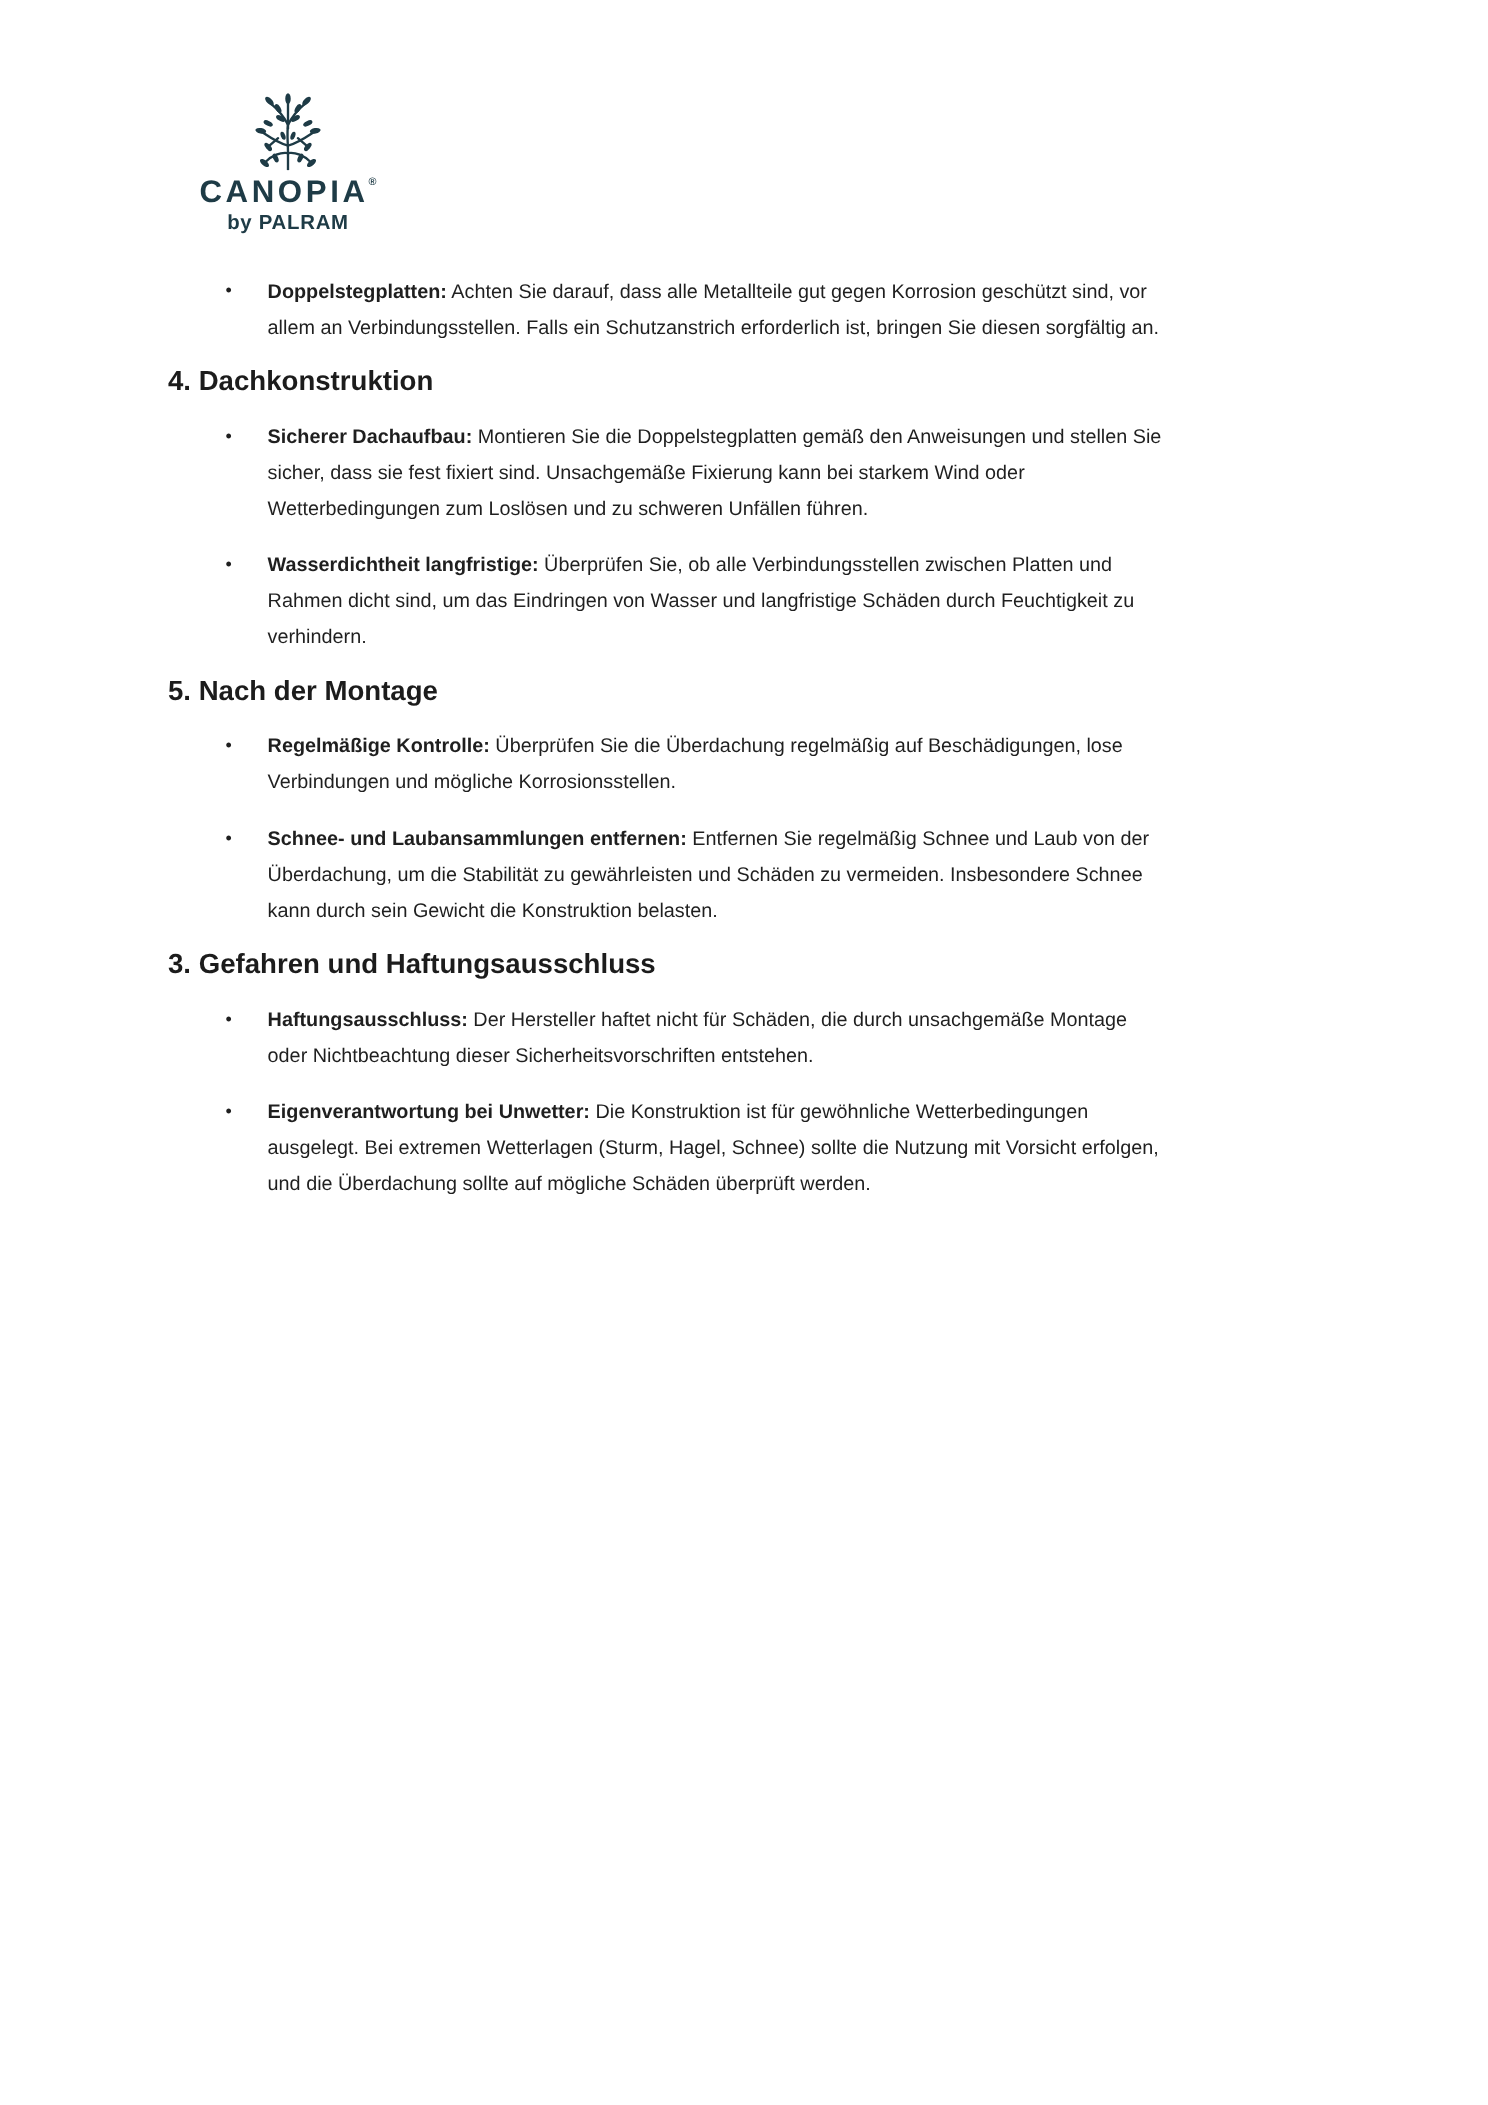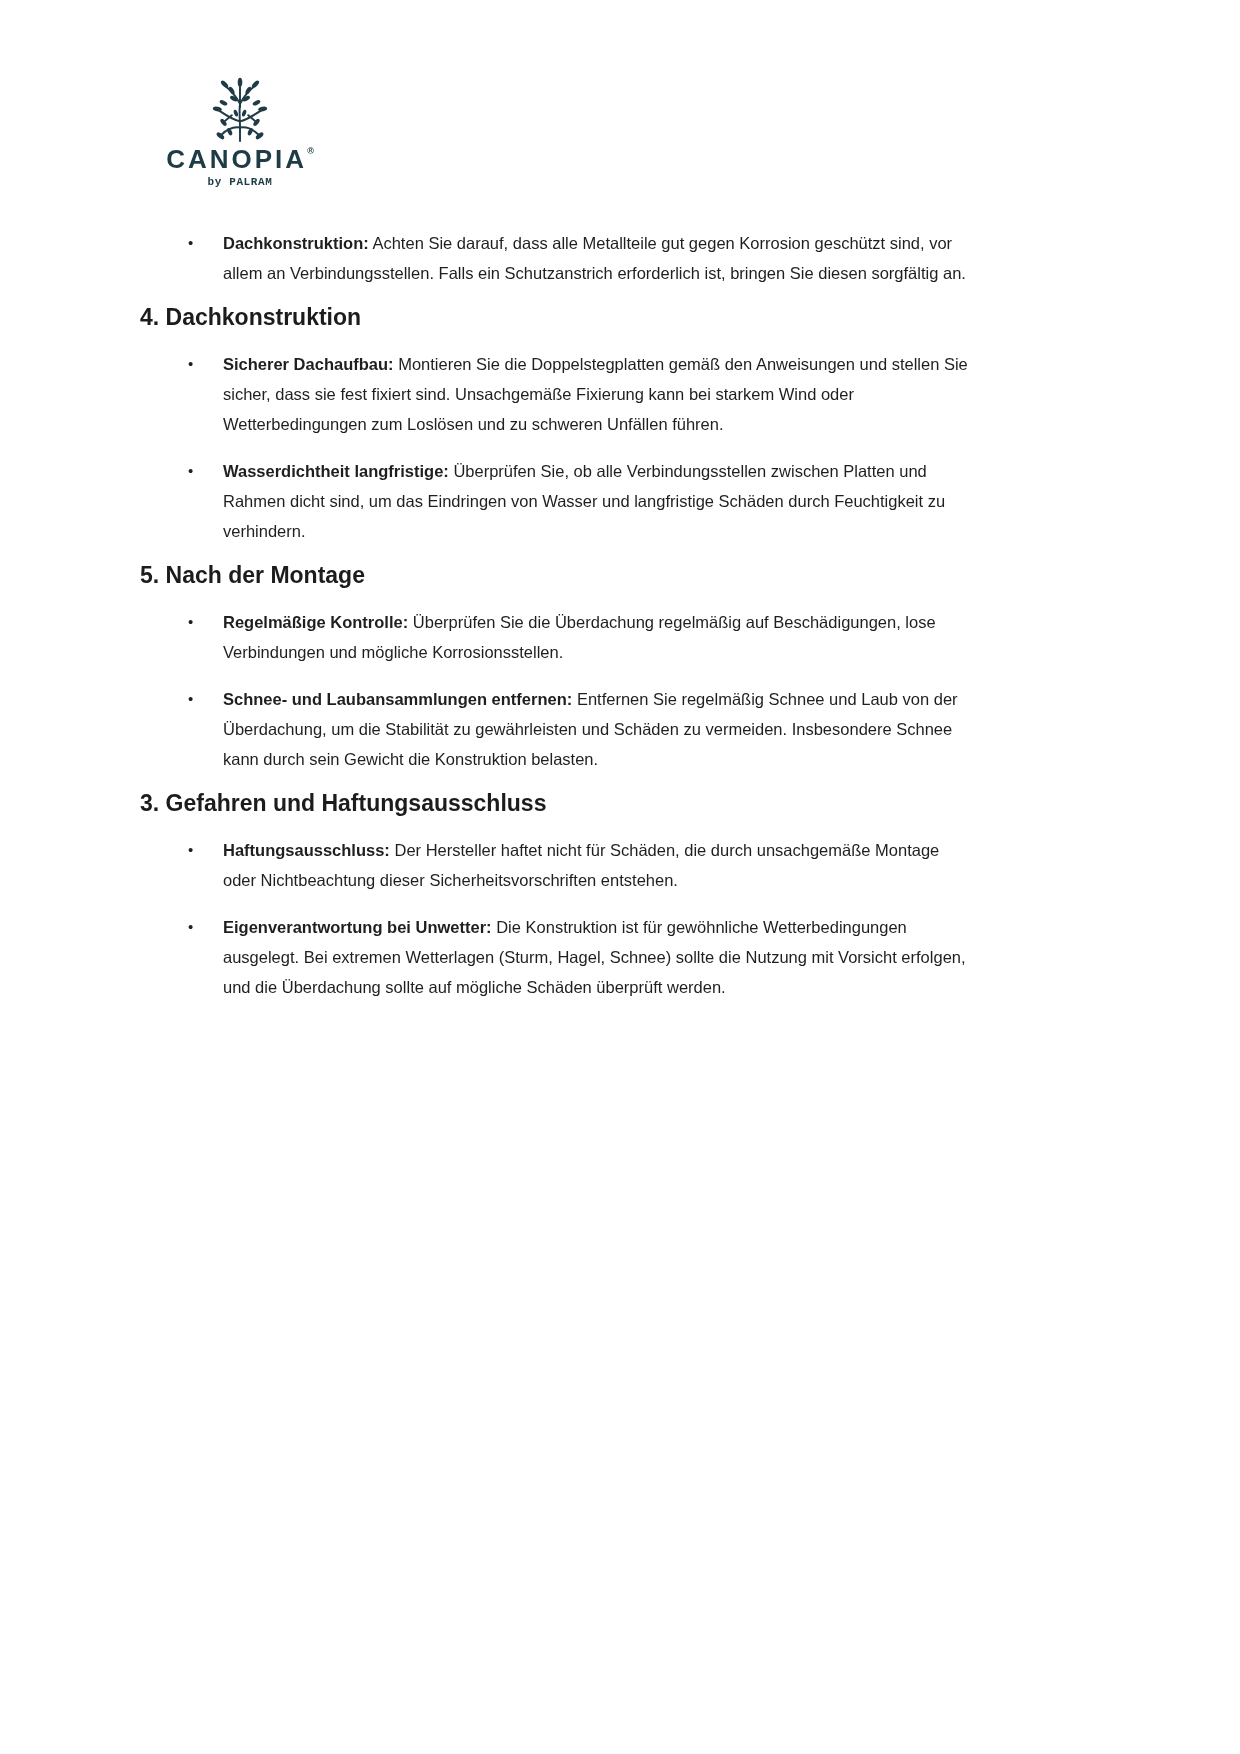--- a/index.html
+++ b/index.html
@@ -31,25 +31,24 @@
     line-height: 1;
     white-space: nowrap;
   }
   .wordmark sup {
     font-size: 9px;
     letter-spacing: 0;
     vertical-align: 14px;
   }
   .byline {
     margin-top: 5px;
-    font-size: 11px;
+    font-size: 17px;
     font-weight: bold;
     letter-spacing: 0.6px;
     line-height: 1;
-    font-family: Liberation Mono, monospace;
   }
 
   
   .doc {
     position: absolute;
     top: 228px;
     left: 140px;
     width: 840px;
   }
   .bullet {
@@ -125,21 +124,21 @@
       </svg>
     </span>
     <div class="wordmark"><span>CANOPIA</span><sup>®</sup></div>
     <div class="byline">by PALRAM</div>
   </div>
 
   <div class="doc">
 
     <div class="bullet">
       <span class="marker">•</span>
-      <span class="btext"><span class="lead">Dachkonstruktion:</span><span> Achten Sie darauf, dass alle Metallteile gut gegen Korrosion geschützt sind, vor allem an Verbindungsstellen. Falls ein Schutzanstrich erforderlich ist, bringen Sie diesen sorgfältig an.</span></span>
+      <span class="btext"><span class="lead">Doppelstegplatten:</span><span> Achten Sie darauf, dass alle Metallteile gut gegen Korrosion geschützt sind, vor allem an Verbindungsstellen. Falls ein Schutzanstrich erforderlich ist, bringen Sie diesen sorgfältig an.</span></span>
     </div>
 
     <div class="section-heading">4. Dachkonstruktion</div>
 
     <div class="bullet">
       <span class="marker">•</span>
       <span class="btext"><span class="lead">Sicherer Dachaufbau:</span><span> Montieren Sie die Doppelstegplatten gemäß den Anweisungen und stellen Sie sicher, dass sie fest fixiert sind. Unsachgemäße Fixierung kann bei starkem Wind oder Wetterbedingungen zum Loslösen und zu schweren Unfällen führen.</span></span>
     </div>
 
     <div class="bullet">

